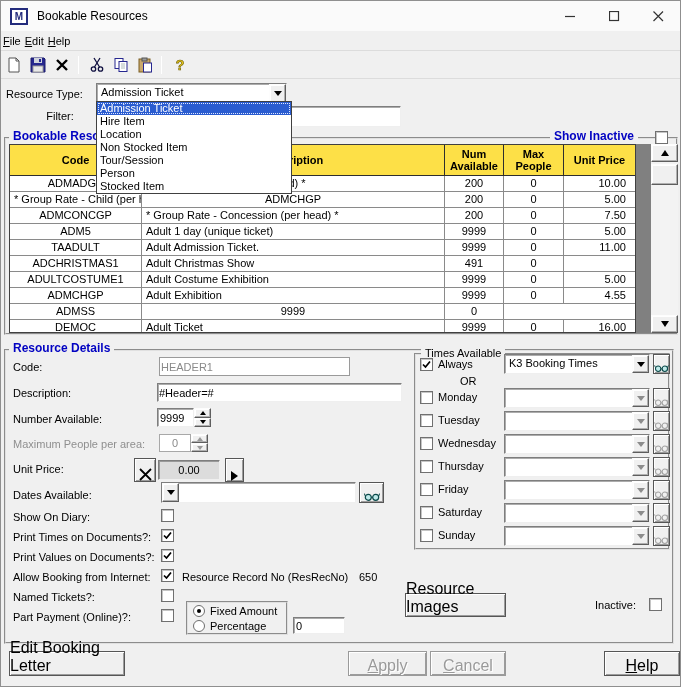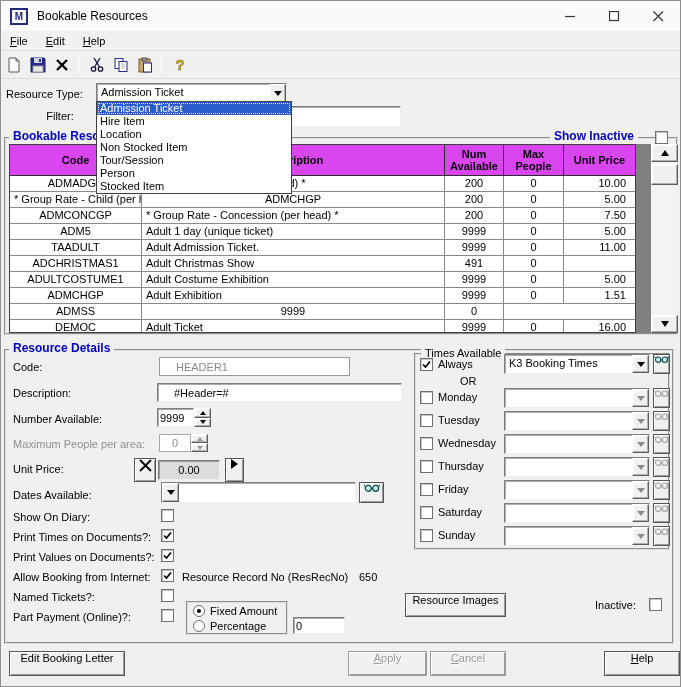--- a/index.html
+++ b/index.html
@@ -7,62 +7,62 @@
   .window{position:relative;width:681px;height:687px;background:#f0f0f0;font-family:"Liberation Sans",sans-serif;font-size:11px;color:#000;border:1px solid #8f8f8f;overflow:hidden}
   .abs{position:absolute}
   
   .titlebar{position:absolute;left:0;top:0;width:100%;height:30px;background:#fafafa;display:flex;align-items:center}
   .app-icon{width:18px;height:17px;margin-left:9px;border:2px solid #232b7c;background:#fff;color:#232b7c;font-weight:bold;font-size:10px;line-height:13px;text-align:center;flex:none}
   .title{margin-left:9px;font-size:12px}
   .win-controls{position:absolute;right:0;top:0;height:30px;display:flex}
   .win-btn{width:44px;height:30px;display:flex;align-items:center;justify-content:center}
   
   .menubar{position:absolute;top:30px;left:0;width:100%;height:20px;display:flex;align-items:center;border-bottom:1px solid #dcdcdc;background:#f0f0f0}
-  .menu-item{display:inline-block;padding:2px 9px}
+  .menu-item{display:inline-block;padding:2px 2px}
   .acc{display:inline-block}
   .acc::first-letter{text-decoration:underline}
   .toolbar{position:absolute;top:51px;left:0;width:100%;height:27px;display:flex;align-items:center;border-bottom:1px solid #dcdcdc;background:#f0f0f0}
   .tb-btn{width:22px;height:22px;display:flex;align-items:center;justify-content:center;margin-left:2px}
   .tb-sep{width:1px;height:18px;background:#9f9f9f;border-right:1px solid #fff;margin:0 5px}
   
   .sunken{background:#fff;border:1px solid;border-color:#7e7e7e #efefef #efefef #7e7e7e;box-shadow:inset 1px 1px 0 rgba(70,70,70,.45)}
   .raisedc{background:#f0f0f0;border:1px solid;border-color:#fdfdfd #5e5e5e #5e5e5e #fdfdfd;box-shadow:inset -1px -1px 0 #b0b0b0,inset 1px 1px 0 #fff}
-  input.field{font:11px "Liberation Sans",sans-serif;outline:none;border:none;background:transparent;width:100%;height:100%;padding:0 16px;color:#000}
+  input.field{font:11px "Liberation Sans",sans-serif;outline:none;border:none;background:transparent;width:100%;height:100%;padding:0 1px;color:#000}
   input.dis{color:#8a8a8a}
   .lbl{position:absolute;white-space:nowrap}
   .lbl-dis{color:#8f8f8f}
   .combo{position:absolute;display:flex}
   .combo .val{flex:1;padding:2px 4px;white-space:nowrap;overflow:hidden}
   .combo-btn{width:17px;flex:none;display:flex;align-items:center;justify-content:center}
   .tri-down{width:0;height:0;border-left:4px solid transparent;border-right:4px solid transparent;border-top:5px solid #000}
   .tri-down.dis{border-top-color:#8c8c8c}
   .groupbox{position:absolute;border:2px groove #e0e0e0}
   .grouplabel{position:absolute;background:#f0f0f0;padding:0 4px;white-space:nowrap}
   .blue-bold{color:#0202c2;font-weight:bold;font-size:12px}
   .cb{position:absolute;width:13px;height:13px;background:#fff;border:1px solid #707070;box-shadow:inset 1px 1px 0 rgba(90,90,90,.35)}
   .cb svg{position:absolute;left:0;top:0}
   .radio{position:absolute;width:12px;height:12px;border-radius:50%;background:#fff;border:1px solid #6e6e6e}
   .radio .dot{position:absolute;left:3px;top:3px;width:4px;height:4px;border-radius:50%;background:#000}
-  .btn{position:absolute;background:#f0f0f0;border:1px solid #565656;box-shadow:inset 1px 1px 0 #fff,inset -1px -1px 0 #9c9c9c;display:flex;align-items:flex-start;justify-content:center;font-size:11px}
+  .btn{position:absolute;background:#f0f0f0;border:1px solid #565656;box-shadow:inset 1px 1px 0 #fff,inset -1px -1px 0 #9c9c9c;display:flex;align-items:flex-end;justify-content:center;font-size:16px}
   .btn.disabled{color:#9a9a9a;text-shadow:1px 1px 0 #fff;border-color:#9a9a9a}
   .spin{position:absolute;width:17px;display:flex;flex-direction:column}
   .sp{flex:1;display:flex;align-items:center;justify-content:center}
   .tri-up-s{width:0;height:0;border-left:3px solid transparent;border-right:3px solid transparent;border-bottom:4px solid #000}
   .tri-dn-s{width:0;height:0;border-left:3px solid transparent;border-right:3px solid transparent;border-top:4px solid #000}
   .spin.dis .tri-up-s{border-bottom-color:#9a9a9a}
   .spin.dis .tri-dn-s{border-top-color:#9a9a9a}
   
   .ddlist{position:absolute;left:95px;top:100px;width:196px;background:#fff;border:1px solid #404040;z-index:60}
   .dditem{height:13px;line-height:13px;padding:0 3px;white-space:nowrap;overflow:hidden}
   .dditem.sel{background:#2a5cd0;color:#fff;outline:1px dotted #dfe6ff;outline-offset:-2px}
   
   .tablewrap{position:absolute;left:8px;top:143px;width:669px;height:189px}
   .grid{position:absolute;left:0;top:0;width:627px;height:189px;border:1px solid #404040;background:#fff;overflow:hidden}
   .hdr,.trow{display:grid;grid-template-columns:132px 303px 59px 60px 71px}
-  .hdr{height:31px;border-bottom:1px solid #2e2e2e;background:#d946ef}
+  .hdr{height:31px;border-bottom:1px solid #2e2e2e;background:#fde047}
   .hdr .hc{border-right:1px solid #2e2e2e;display:flex;align-items:center;justify-content:center;text-align:center;font-weight:bold;line-height:12px}
   .hdr .hc:last-child{border-right:none}
   .trow{height:16px;border-bottom:1px solid #8a8a8a}
   .trow .c{border-right:1px solid #8a8a8a;line-height:15px;white-space:nowrap;overflow:hidden;font-size:11px}
   .trow .c:last-child{border-right:none}
   .c.code,.c.num,.c.max{text-align:center}
   .c.desc{padding:0 4px}
   .c.price{text-align:right;padding-right:9px}
   .strip{position:absolute;left:627px;top:0;width:15px;height:189px;background:#808080}
   .vscroll{position:absolute;left:642px;top:0;width:27px;height:189px;background:#f3f3f3}
@@ -228,21 +228,21 @@
           <div class="c desc">Adult Costume Exhibition</div>
           <div class="c num">9999</div>
           <div class="c max">0</div>
           <div class="c price">5.00</div>
         </div>
       <div class="trow">
           <div class="c code">ADMCHGP</div>
           <div class="c desc">Adult Exhibition</div>
           <div class="c num">9999</div>
           <div class="c max">0</div>
-          <div class="c price">1.51</div>
+          <div class="c price">4.55</div>
         </div>
       <div class="trow">
           <div class="c code">ADMSS</div>
           <div class="c num">9999</div>
           <div class="c max">0</div>
           <div class="c price"></div>
         </div>
       <div class="trow">
           <div class="c code">DEMOC</div>
           <div class="c desc">Adult Ticket</div>

